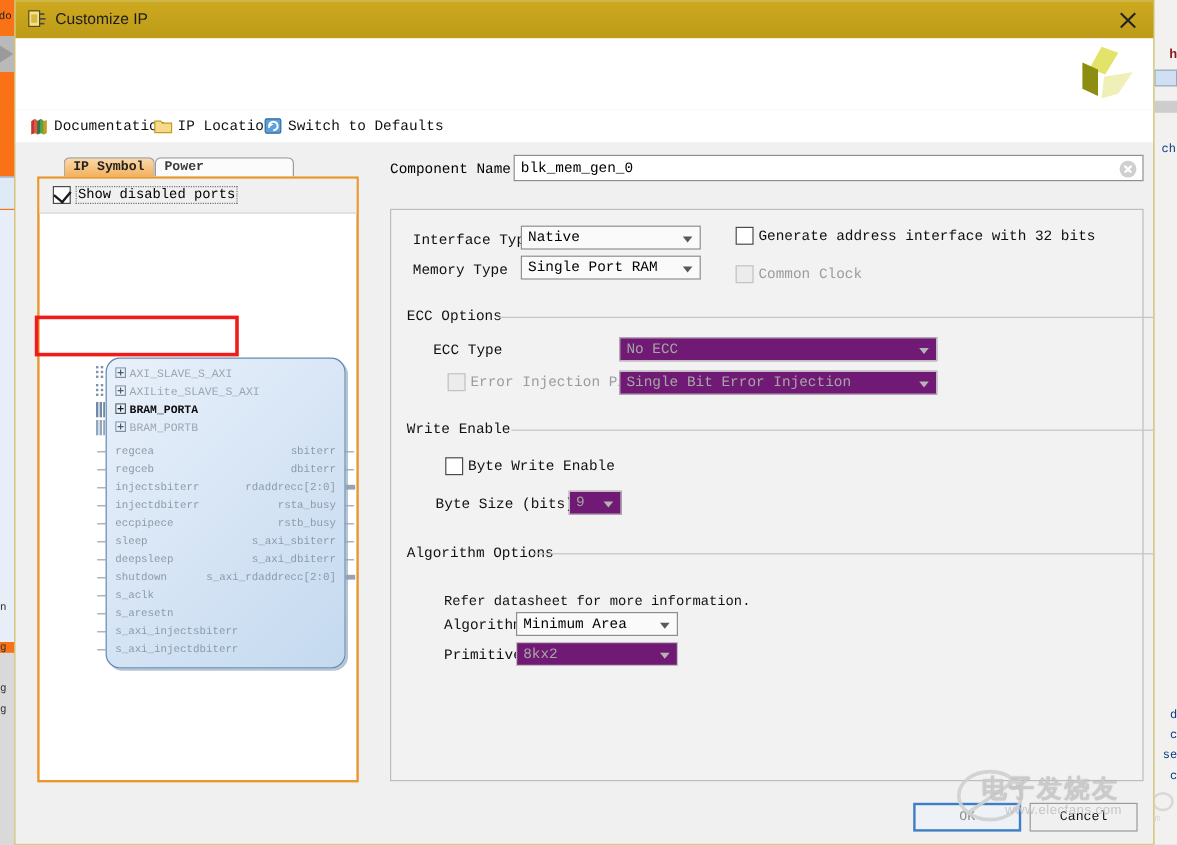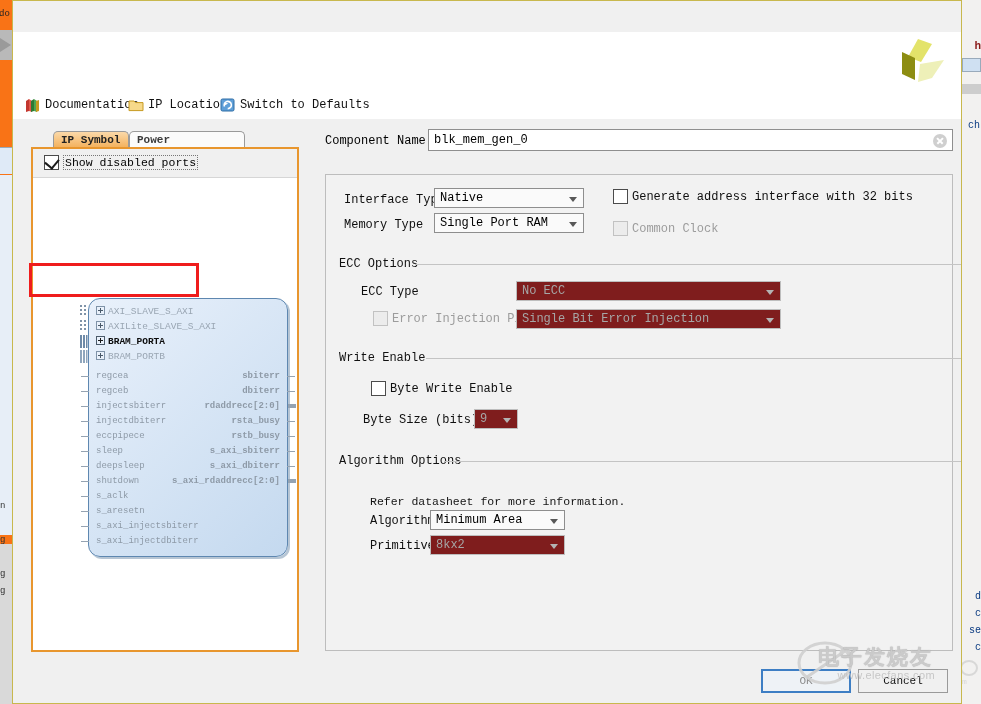--- a/index.html
+++ b/index.html
@@ -69,21 +69,21 @@
   
   #sym{position:absolute;left:55px;top:149px;width:198px;height:257px;
        background:linear-gradient(135deg,#e9f1fb,#c4d9ef);
        border:1px solid #5e87b0;border-radius:12px;box-shadow:2px 2px 0 rgba(110,140,170,.5);}
   .bus{position:absolute;left:7px;font-size:9.5px;white-space:nowrap;line-height:10px;}
   .bus .plus{display:inline-block;width:9px;height:9px;position:relative;vertical-align:-1px;margin-right:3px;}
   .bus.dis{color:#9aa6b3;}
   .bus.en{color:#0d0d0d;font-weight:bold;}
   .busconn{position:absolute;left:-9px;width:8px;height:11px;}
   .pin-l{position:absolute;left:7px;font-size:9px;line-height:9px;white-space:nowrap;color:#8e9aa7;}
-  .pin-r{position:absolute;right:7px;font-size:9px;line-height:9px;white-space:nowrap;color:#8e9aa7;text-align:center;font-weight:bold;}
+  .pin-r{position:absolute;right:7px;font-size:9px;line-height:9px;white-space:nowrap;color:#8e9aa7;text-align:center;}
   .wire-l{position:absolute;left:-8px;width:8px;height:1px;background:#95a3b2;}
   .wire-r{position:absolute;right:-8px;width:8px;height:1px;background:#95a3b2;}
   .wire-rb{position:absolute;right:-9px;width:8px;height:4px;background:#95a3b2;}
 
   
   #redbox{position:absolute;left:16px;top:144px;width:170px;height:34px;border:3px solid #ef1c1c;box-sizing:border-box;z-index:40;pointer-events:none;}
 
   
   #right-pane{position:absolute;left:305px;top:0;right:8px;bottom:0;}
   #cname-lbl{position:absolute;left:7px;top:15px;font-size:12px;}
@@ -98,21 +98,21 @@
         box-sizing:border-box;border:1px solid #a0a0a0;border-bottom:none;border-radius:4px 4px 0 0;
         background:#fafafa;color:#1b1b1b;cursor:pointer;margin-top:20px;}
   .rtab.sel{font-weight:bold;background:#f2f2f2;}
 
   #tabbody{position:absolute;left:7px;top:55px;right:0;bottom:6px;background:#f2f2f2;border:1px solid #bdbdbd;box-sizing:border-box;}
 
   .flbl{position:absolute;font-size:12px;color:#0f0f0f;}
   .flbl.dim{color:#9c9c9c;}
   .combo{position:absolute;height:20px;background:#f0f0f0;border:1px solid #8e8e8e;box-sizing:border-box;cursor:pointer;text-decoration:underline;}
   .combo.white{background:#fafafa;}
-  .combo.dis{background:#7f1d1d;border-color:#bdbdbd;color:#a6a6a6;padding-left:12px;}
+  .combo.dis{background:#701a75;border-color:#bdbdbd;color:#a6a6a6;padding-left:12px;}
   .combo .cv{position:absolute;left:5px;top:2px;font-size:12px;}
   .combo.dis .cv{color:#a6a6a6;}
   .combo .arw{position:absolute;right:6px;top:8px;width:0;height:0;border-left:4px solid transparent;border-right:4px solid transparent;border-top:5px solid #585858;}
   .combo.dis .arw{border-top-color:#b4b4b4;}
 
   .cbx{position:absolute;width:13px;height:13px;background:#fff;border:1px solid #4b4b4b;cursor:pointer;}
   .cbx.dis{background:#ececec;border-color:#c2c2c2;}
 
   .grp{position:absolute;font-size:12px;color:#111;}
   .grpline{position:absolute;height:1px;background:#c4c4c4;}
@@ -160,20 +160,38 @@
   <div id="bg-right-wm">
     <svg width="19" height="28" viewBox="0 0 19 28">
         <ellipse cx="7" cy="10" rx="8" ry="7" fill="none" stroke="#c4c4c4" stroke-width="2"></ellipse>
         <text x="0" y="26" font-size="8" fill="#c4c4c4">m</text>
       </svg>
   </div>
 </div>
 
 <div id="dialog">
 
+  <div id="titlebar">
+    <div id="title-icon">
+      <svg width="17" height="18" viewBox="0 0 17 18">
+        <rect x="1" y="2" width="9" height="13" fill="#f5e08a" stroke="#5a4a12" stroke-width="1"></rect>
+        <rect x="3" y="5" width="5" height="7" fill="#d8b83a"></rect>
+        <rect x="10" y="4" width="4" height="1.4" fill="#4a4a4a"></rect>
+        <rect x="10" y="8" width="5" height="1.4" fill="#4a4a4a"></rect>
+        <rect x="10" y="12" width="4" height="1.4" fill="#4a4a4a"></rect>
+      </svg>
+    </div>
+    <div id="title-text">Customize IP</div>
+    <div id="title-close">
+      <svg width="22" height="22" viewBox="0 0 22 22">
+        <line x1="5" y1="5" x2="17" y2="17" stroke="#232323" stroke-width="1.8"></line>
+        <line x1="17" y1="5" x2="5" y2="17" stroke="#232323" stroke-width="1.8"></line>
+      </svg>
+    </div>
+  </div>
 
   <div id="header">
     <div id="xlogo">
       <svg width="60" height="52" viewBox="0 0 60 52">
         <polygon points="30,3 44,8 33,26 20,21" fill="#e3e36a"></polygon>
         <polygon points="14,16 27,22 27,44 14,38" fill="#8d8d12"></polygon>
         <polygon points="32,28 56,24 44,42 30,46" fill="#eef0b8"></polygon>
       </svg>
     </div>
   </div>

